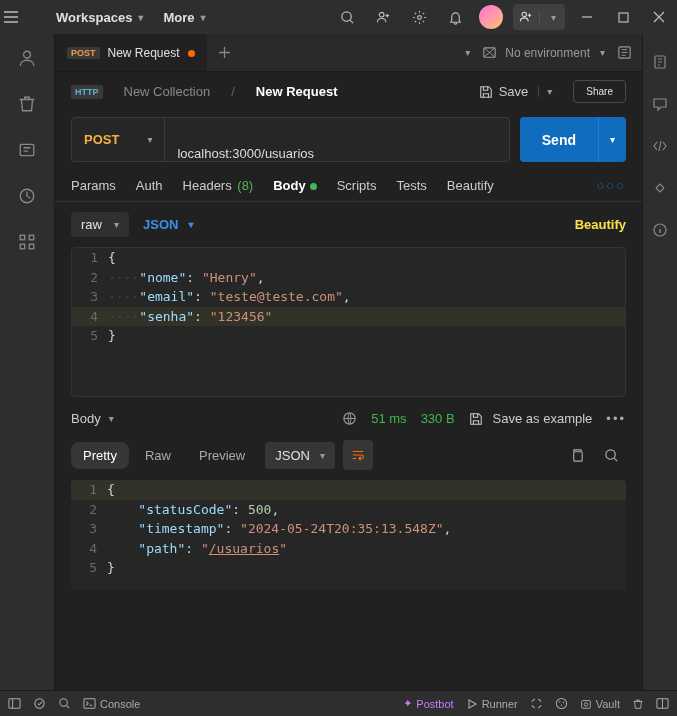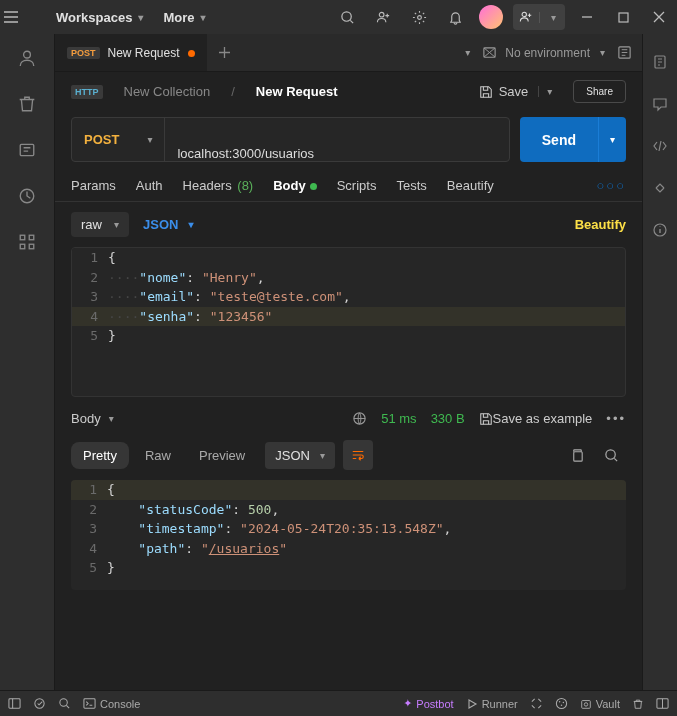--- a/index.html
+++ b/index.html
@@ -94,21 +94,21 @@
   .tok-brace{color:#d4d4d4;}
   .tok-punc{color:#d4d4d4;}
   
   .resp-head{display:flex;align-items:center;gap:14px;padding:14px 16px 8px;font-size:13px;}
   .resp-head .lbl{color:#ccc;cursor:pointer;display:flex;align-items:center;gap:6px;}
   .resp-head .grow{flex:1;}
   .resp-head .globe{color:#999;}
   .resp-head .status .err{color:#d84b4b;}
   .resp-head .time{color:#3fb950;}
   .resp-head .size{color:#3fb950;}
-  .resp-head .save-ex{display:flex;align-items:center;gap:0;color:#ccc;cursor:pointer;}
+  .resp-head .save-ex{display:flex;align-items:center;gap:10px;color:#ccc;cursor:pointer;}
   .resp-head .dots{color:#aaa;cursor:pointer;letter-spacing:2px;}
   
   .resp-tabs{display:flex;align-items:center;gap:4px;padding:6px 16px;font-size:13px;}
   .resp-tabs .rt{padding:6px 12px;color:#aaa;cursor:pointer;border-radius:8px;}
   .resp-tabs .rt.active{background:#363636;color:#fff;}
   .resp-tabs .json-dd{display:flex;align-items:center;gap:8px;background:#363636;border-radius:4px;padding:6px 10px;color:#e0e0e0;cursor:pointer;margin-left:4px;}
   .resp-tabs .wrap-icn{width:30px;height:30px;display:flex;align-items:center;justify-content:center;background:#363636;border-radius:4px;color:#ff6a00;cursor:pointer;margin-left:4px;}
   .resp-tabs .grow{flex:1;}
   .resp-tabs .end-icn{width:30px;height:30px;display:flex;align-items:center;justify-content:center;color:#aaa;cursor:pointer;}
   

